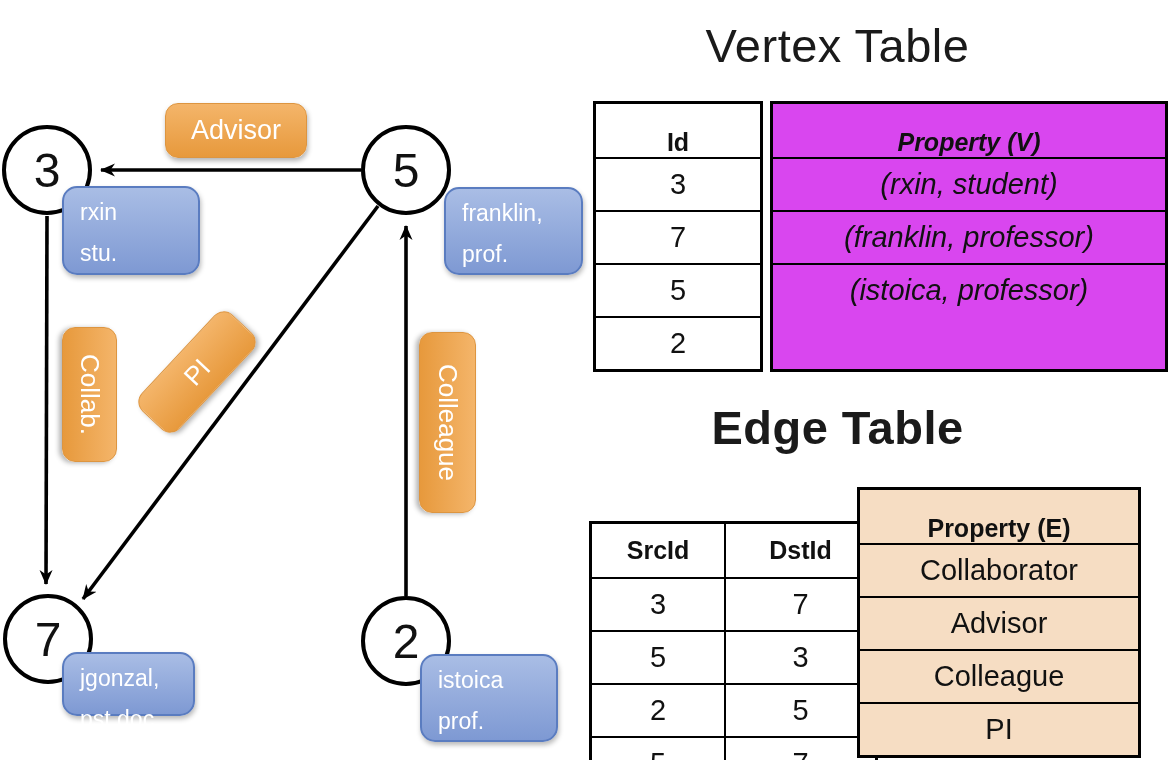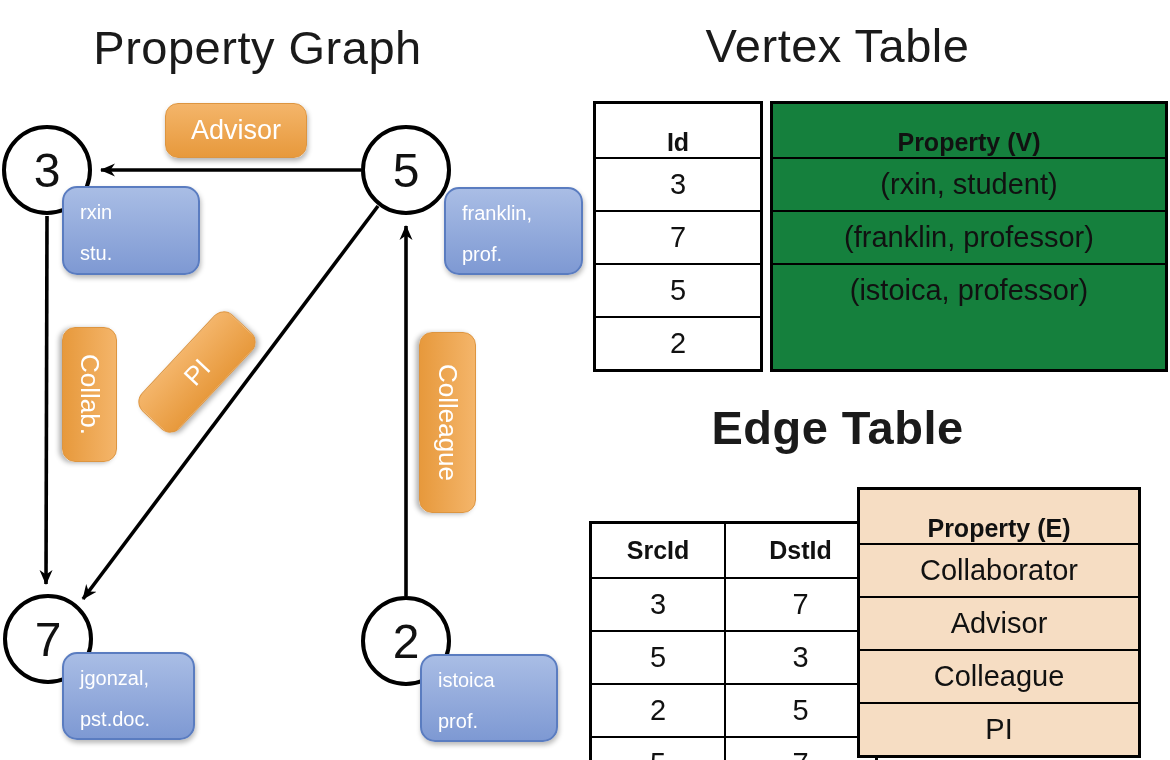--- a/index.html
+++ b/index.html
@@ -16,21 +16,21 @@
     position:absolute; width:90px; height:90px; box-sizing:border-box;
     border:4px solid #000; border-radius:50%; background:#fff;
     display:flex; align-items:center; justify-content:center;
     font-size:48px; color:#111; z-index:3;
   }
   
   .vprop {
     position:absolute; box-sizing:border-box; z-index:4;
     border:2px solid #5a7cc0; border-radius:15px;
     background:linear-gradient(180deg,#a9bde5 0%,#7e99d3 100%);
-    color:#fff; font-size:20px; line-height:41px;
+    color:#fff; font-size:23px; line-height:41px;
     padding:4px 6px 0 16px; box-shadow:1px 3px 5px rgba(0,0,0,0.28);
   }
   .vprop span { display:block; }
   
   .epill {
     position:absolute; box-sizing:border-box; z-index:2;
     border-radius:13px; border:1px solid #dd9540;
     background:linear-gradient(180deg,#f4b56a 0%,#e7993c 100%);
     color:#fff; font-size:27px;
     display:flex; align-items:center; justify-content:center;
@@ -52,29 +52,28 @@
     display:grid; grid-template-columns:134px 1fr;
     border-top:2.5px solid #000;
   }
   .idsrow:first-child { border-top:none; }
   .idsrow div {
     display:flex; align-items:center; justify-content:center;
     font-size:29px; color:#111;
   }
   .idsrow div:first-child { border-right:2.5px solid #000; }
   .idsrow.hdr div { font-weight:bold; font-size:25px; }
-  .bg-blue { background:#15803d; }
+  .bg-blue { background:#d946ef;font-style:italic; }
   .bg-tan  { background:#f6ddc3; }
 </style>
 </head>
 <body>
 
 <div class="canvas">
 
-  <div class="slide-title" style="left:0px; top:20px; width:515px;">Property Graph</div>
   <div class="slide-title" style="left:580px; top:18px; width:515px;">Vertex Table</div>
   <div class="slide-title" style="left:580px; top:400px; width:515px;font-weight:bold;">Edge Table</div>
 
   <svg class="edges-svg" width="580" height="760">
     <defs>
       <marker id="ah" markerUnits="userSpaceOnUse" markerWidth="22" markerHeight="18" refX="14" refY="7" orient="auto">
         <path d="M0,0.5 L15,7 L0,13.5 L4.5,7 Z" fill="#000"></path>
       </marker>
     </defs>
     <line x1="361" y1="170" x2="101" y2="170" stroke="#000" stroke-width="3.6" marker-end="url(#ah)"></line>
@@ -94,21 +93,21 @@
   <div class="node-circle" style="left:361px; top:596px;">2</div>
 
   <div class="vprop" style="left:62px; top:186px; width:138px; height:89px;">
     <span>rxin</span>
     <span>stu.</span>
   </div>
   <div class="vprop" style="left:444px; top:187px; width:139px; height:88px;">
     <span>franklin,</span>
     <span>prof.</span>
   </div>
-  <div class="vprop" style="left:62px; top:652px; width:133px; height:88px;">
+  <div class="vprop" style="left:62px; top:652px; width:133px; height:64px;">
     <span>jgonzal,</span>
     <span>pst.doc.</span>
   </div>
   <div class="vprop" style="left:420px; top:654px; width:138px; height:88px;">
     <span>istoica</span>
     <span>prof.</span>
   </div>
 
   <div class="tblock" style="left:593px; top:101px; width:170px; height:271px;">
     <div class="trow hdr">Id</div>

